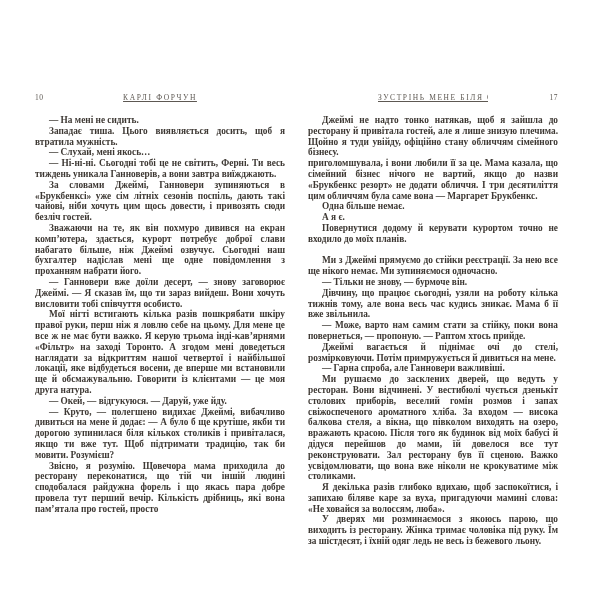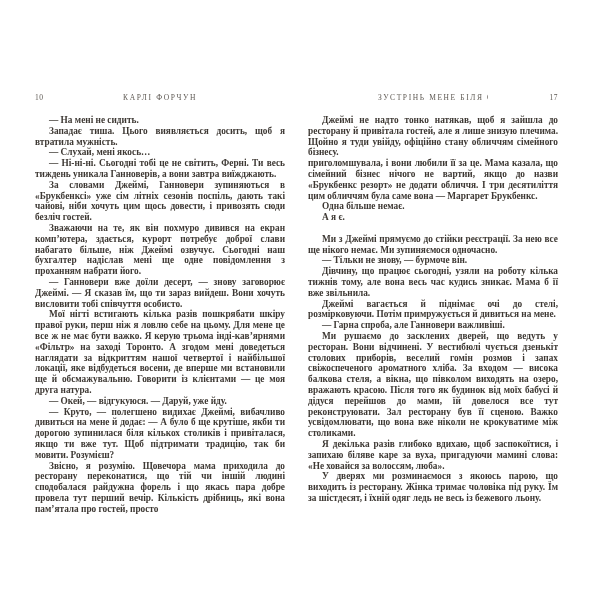--- a/index.html
+++ b/index.html
@@ -35,20 +35,21 @@
     font-size: 7.5px;
     letter-spacing: 1.6px;
     font-family: "Liberation Serif", serif;
     gap: 48px;
   }
   .running-header .head-title {
     flex: 1;
     text-align: center;
     white-space: nowrap;
     overflow: hidden;
+    text-decoration: underline;
   }
   .running-header .page-num {
     width: 22px;
     letter-spacing: 0.5px;
     color: #5d5852;
   }
   .page-left  .page-num { text-align: left; }
   .page-right .page-num { text-align: right; }
   .body-text {
     position: absolute;
@@ -104,24 +105,26 @@
     <div class="running-header">
       <span class="page-num"></span>
       <span class="head-title">ЗУСТРІНЬ МЕНЕ БІЛЯ ОЗЕРА</span>
       <span class="page-num">17</span>
     </div>
     <div class="body-text">
         <p class="para indent">Джеймі не надто тонко натякав, щоб я зайшла до ресторану й привітала гостей, але я лише знизую плечима. Щойно я туди увійду, офіційно стану обличчям сімейного бізнесу.</p>
         <p class="para">приголомшувала, і вони любили її за це. Мама казала, що сімейний бізнес нічого не вартий, якщо до назви «Брукбенкс резорт» не додати обличчя. І три десятиліття цим обличчям була саме вона — Маргарет Брукбенкс.</p>
         <p class="para indent">Одна більше немає.</p>
         <p class="para indent">А я є.</p>
+        <p class="para indent">Повернутися додому й керувати курортом точно не входило до моїх планів.</p>
         <div class="section-break"></div>
         <p class="para indent">Ми з Джеймі прямуємо до стійки реєстрації. За нею все ще нікого немає. Ми зупиняємося одночасно.</p>
         <p class="para indent">— Тільки не знову, — бурмоче він.</p>
         <p class="para indent">Дівчину, що працює сьогодні, узяли на роботу кілька тижнів тому, але вона весь час кудись зникає. Мама б її вже звільнила.</p>
+        <p class="para indent">— Може, варто нам самим стати за стійку, поки вона повернеться, — пропоную. — Раптом хтось прийде.</p>
         <p class="para indent">Джеймі вагається й піднімає очі до стелі, розмірковуючи. Потім примружується й дивиться на мене.</p>
         <p class="para indent">— Гарна спроба, але Ганновери важливіші.</p>
         <p class="para indent">Ми рушаємо до засклених дверей, що ведуть у ресторан. Вони відчинені. У вестибюлі чується дзенькіт столових приборів, веселий гомін розмов і запах свіжоспеченого ароматного хліба. За входом — висока балкова стеля, а вікна, що півколом виходять на озеро, вражають красою. Після того як будинок від моїх бабусі й дідуся перейшов до мами, їй довелося все тут реконструювати. Зал ресторану був її сценою. Важко усвідомлювати, що вона вже ніколи не крокуватиме між столиками.</p>
         <p class="para indent">Я декілька разів глибоко вдихаю, щоб заспокоїтися, і запихаю біляве каре за вуха, пригадуючи мамині слова: «Не ховайся за волоссям, люба».</p>
         <p class="para indent">У дверях ми розминаємося з якоюсь парою, що виходить із ресторану. Жінка тримає чоловіка під руку. Їм за шістдесят, і їхній одяг ледь не весь із бежевого льону.</p>
       </div>
   </div>
 
 </div>
 

